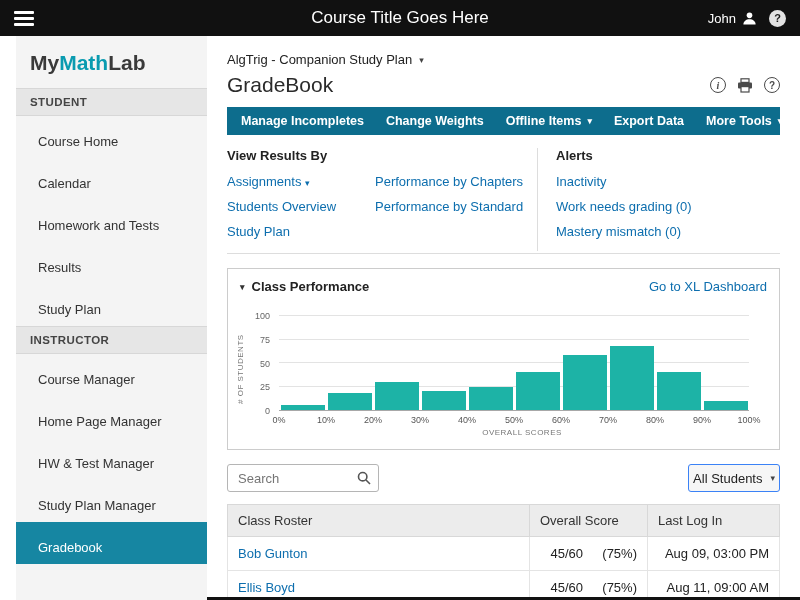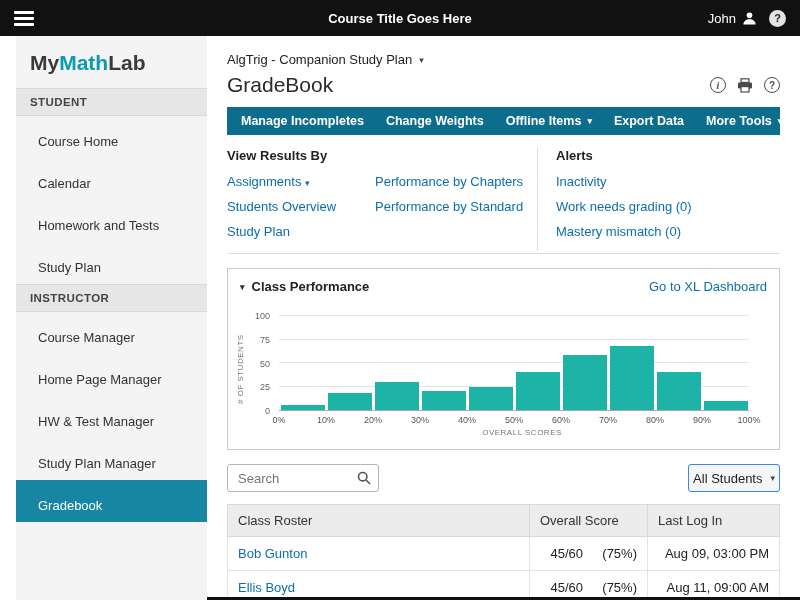--- a/index.html
+++ b/index.html
@@ -4,21 +4,21 @@
 <style>
   * { margin:0; padding:0; box-sizing:border-box; }
   html,body { background:#e9e9e9; }
   body { font-family:"Liberation Sans", sans-serif; }
   .screen { position:relative; width:800px; height:600px; overflow:hidden; background:#fff; margin:0 auto; }
 
   
   .topbar { position:absolute; top:0; left:0; right:0; height:36px; background:#111; display:flex; align-items:center; color:#fff; z-index:5; }
   .hamburger { width:20px; margin-left:14px; cursor:pointer; }
   .hamburger span { display:block; height:3px; background:#fff; margin:3px 0; border-radius:1px; }
-  .topbar-title { position:absolute; left:50%; transform:translateX(-50%); font-size:13px; font-weight:bold; }
+  .topbar-title { position:absolute; left:50%; transform:translateX(-50%); font-size:17px; font-weight:normal; }
   .topbar-right { margin-left:auto; display:flex; align-items:center; gap:12px; margin-right:14px; }
   .user { display:flex; align-items:center; gap:6px; font-size:13px; cursor:pointer; }
   .help-circle { width:17px; height:17px; border-radius:50%; background:#e3e3e3; color:#1a1a1a; font-size:11px; font-weight:bold; display:flex; align-items:center; justify-content:center; cursor:pointer; }
 
   
   .sidebar { position:absolute; top:36px; left:16px; width:216px; bottom:0; background:#f4f4f4; border-right:1px solid #c9c9c9; }
   .logo { padding:15px 14px 13px; font-size:21px; font-weight:bold; }
   .logo-dark { color:#3a3a3a; } .logo-teal { color:var(--logo-teal,#0a9bb0); }
   .side-section-label { background:#e6e6e6; border-top:1px solid #d7d7d7; border-bottom:1px solid #d7d7d7; padding:7px 14px; font-size:11.5px; font-weight:bold; color:#444; letter-spacing:0.4px; }
   .side-item { padding:18px 14px 9px 22px; font-size:13px; color:#333; cursor:pointer; }
@@ -112,20 +112,21 @@
     </div>
   </header>
 
   <aside class="sidebar">
     <div class="logo"><span class="logo-dark">My</span><span class="logo-teal">Math</span><span class="logo-dark">Lab</span></div>
 
     <div class="side-section-label">STUDENT</div>
     <div class="side-item">Course Home</div>
     <div class="side-item">Calendar</div>
     <div class="side-item">Homework and Tests</div>
+    <div class="side-item">Results</div>
     <div class="side-item">Study Plan</div>
 
     <div class="side-section-label">INSTRUCTOR</div>
     <div class="side-item">Course Manager</div>
     <div class="side-item">Home Page Manager</div>
     <div class="side-item">HW &amp; Test Manager</div>
     <div class="side-item">Study Plan Manager</div>
     <div class="side-item active">Gradebook</div>
   </aside>
 

